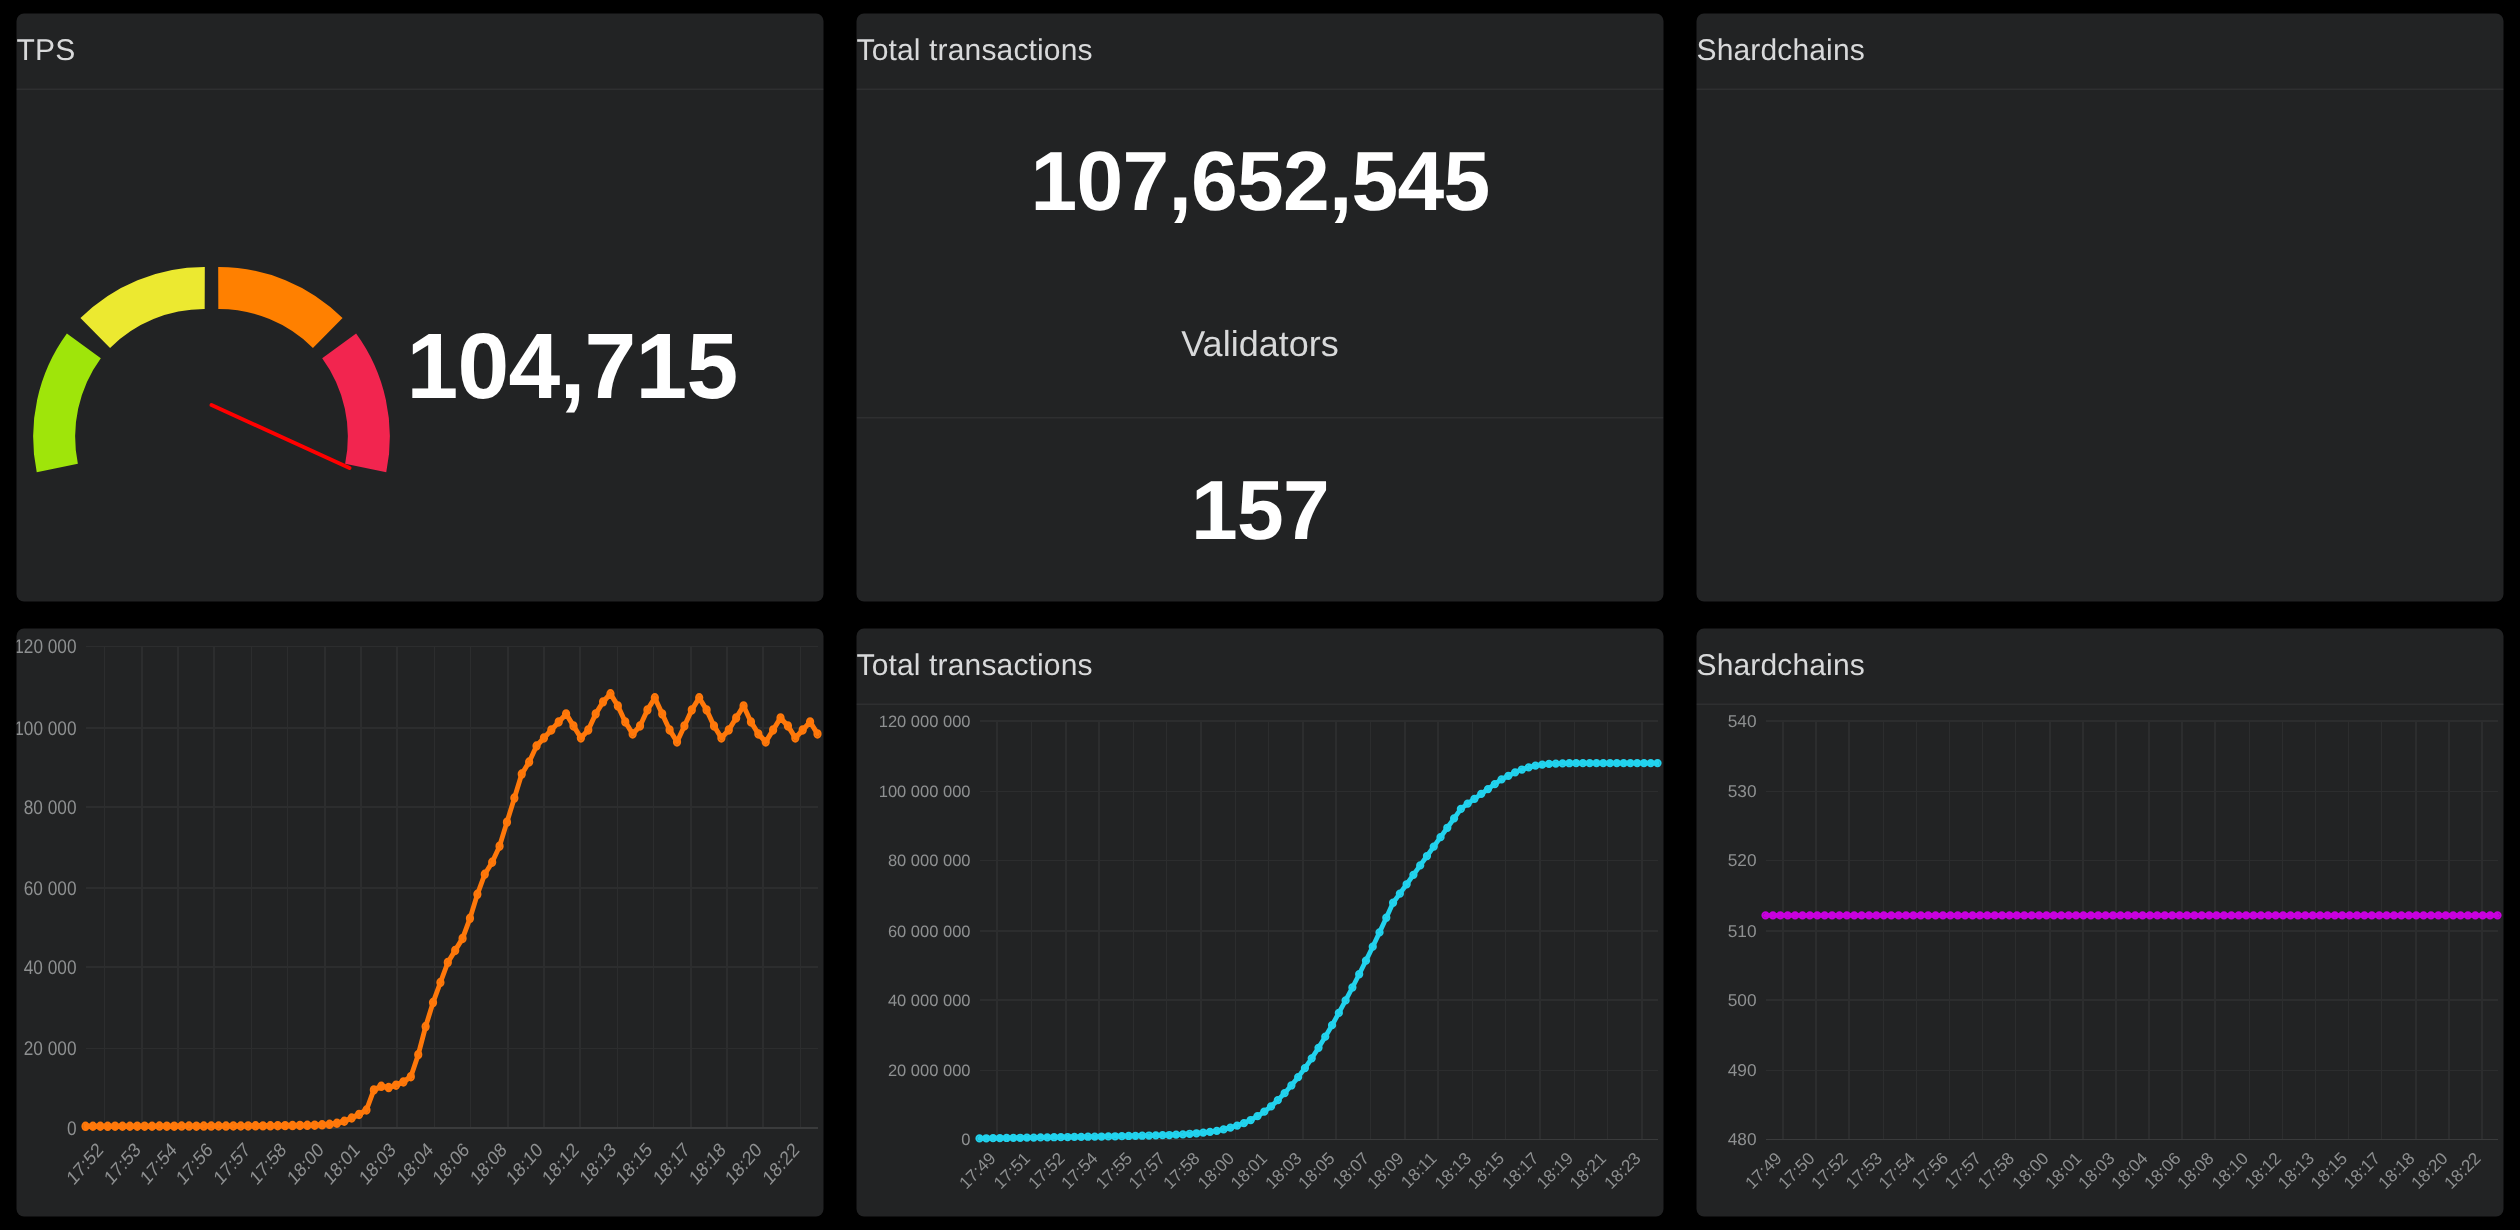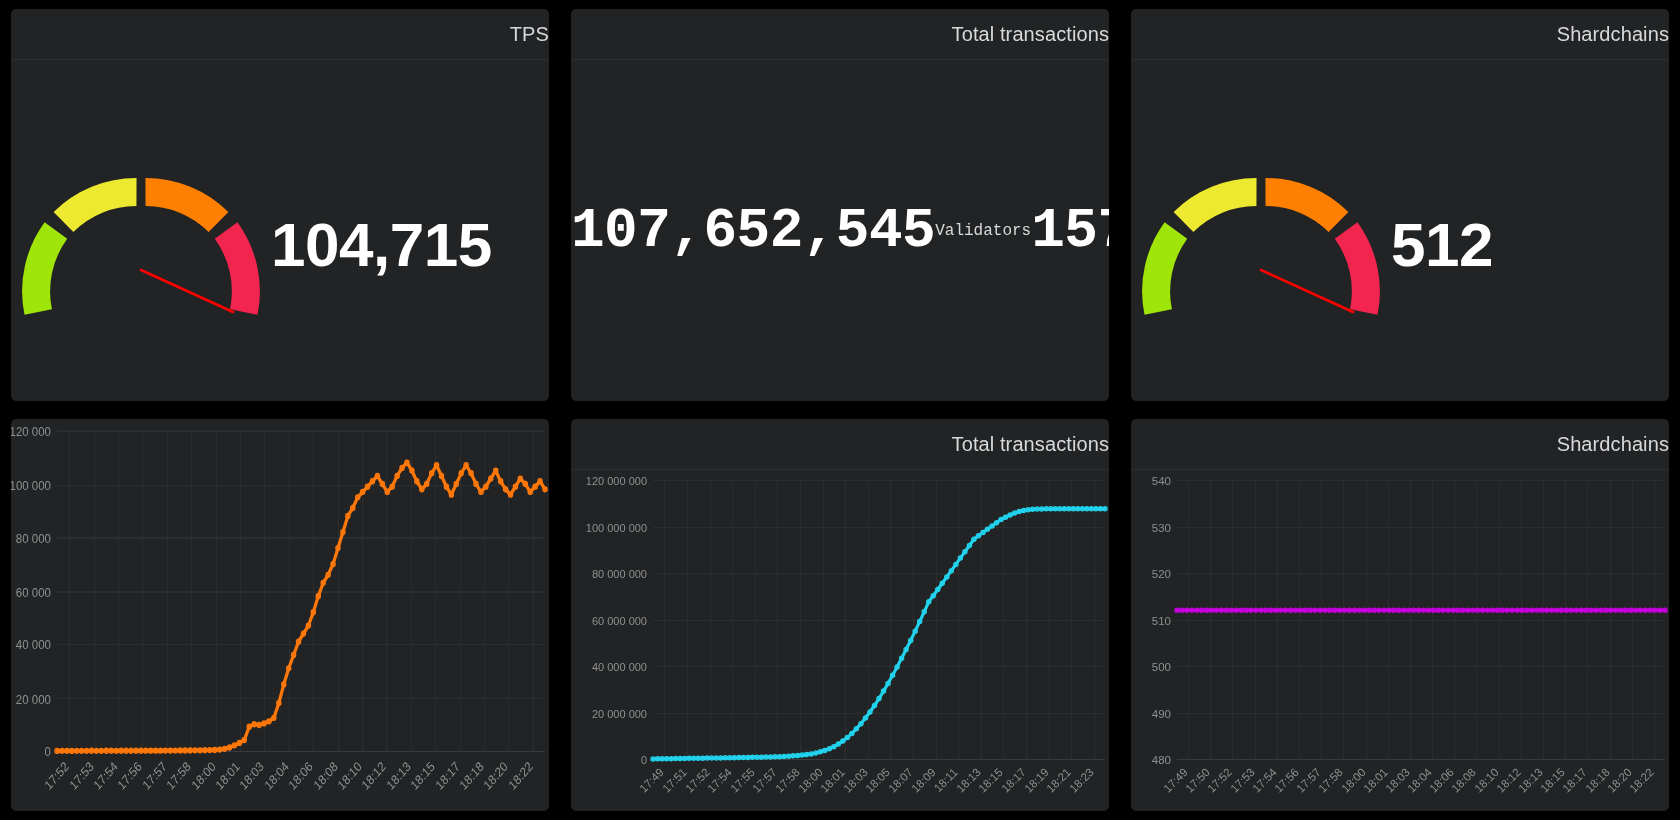--- a/index.html
+++ b/index.html
@@ -24,21 +24,21 @@
     border-radius: 5px;
     display: flex;
     flex-direction: column;
     overflow: hidden;
   }
   .panel-header {
     height: 51px;
     flex: 0 0 51px;
     display: flex;
     align-items: center;
-    justify-content: flex-end;
+    justify-content: flex-start;
     border-bottom: 1px solid #2e2f30;
   }
   .panel-title {
     color: #d8d9da;
     font-size: 20px;
     font-weight: 400;
     letter-spacing: 0.1px;
   }
   .panel-body { flex: 1 1 auto; position: relative; overflow: hidden; }
 
@@ -55,37 +55,37 @@
   .gauge-value {
     color: #ffffff;
     font-size: 62px;
     font-weight: 700;
     letter-spacing: -0.5px;
     margin-top: 10px;
     line-height: 1;
   }
 
   
-  .stat-stack { height: 100%; display: flex; flex-direction: row; font-family: Liberation Mono, monospace; }
+  .stat-stack { height: 100%; display: flex; flex-direction: column; }
   .stat-block {
     flex: 1 1 0;
     display: flex;
     align-items: center;
     justify-content: center;
   }
   .stat-big {
     color: #ffffff;
     font-size: 56px;
     font-weight: 700;
     letter-spacing: -0.5px;
     line-height: 1;
   }
   .stat-sub-label {
     color: #d8d9da;
-    font-size: 16px;
+    font-size: 24px;
     font-weight: 400;
   }
   .stat-sep { height: 1px; background: #2e2f30; width: 100%; }
   .stat-block.tall { flex: 1.28 1 0; }
 
   
   .chart-host { position: absolute; inset: 0; }
   .chart-svg { width: 100%; height: 100%; display: block; }
   .ytick { fill: #8e9091; font-size: 11.5px; font-family: "Liberation Sans", sans-serif; }
   .ytick.wide { font-size: 11px; }
@@ -142,34 +142,20 @@
           </div>
         </div>
       </div>
     </div>
   </div>
 
   <div class="cell">
     <div class="panel">
       <div class="panel-header">
         <span class="panel-title">Shardchains</span>
-      </div>
-      <div class="panel-body">
-        <div class="gauge-wrap">
-          <svg class="gauge-svg" width="260" height="175" viewBox="0 0 260 175">
-            <g fill="none" stroke-width="28" stroke-linecap="butt">
-              <path stroke="#9fe50a" d="M 27.2 160 A 103 103 0 0 1 44.9 78.6"></path>
-              <path stroke="#ece930" d="M 52.5 70.0 A 103 103 0 0 1 125.5 40.0"></path>
-              <path stroke="#ff8000" d="M 134.5 40.0 A 103 103 0 0 1 207.5 70.0"></path>
-              <path stroke="#f2254f" d="M 215.1 78.6 A 103 103 0 0 1 232.8 160"></path>
-            </g>
-            <line x1="130" y1="118" x2="222" y2="160" stroke="#ff0000" stroke-width="2.6" stroke-linecap="round"></line>
-          </svg>
-          <div class="gauge-value">512</div>
-        </div>
       </div>
     </div>
   </div>
 
   <div class="cell">
     <div class="panel">
       <div class="panel-body">
         <div class="chart-host">
             <svg class="chart-svg" viewBox="0 0 538 341" preserveAspectRatio="none">
               <line class="grid-line" x1="46" x2="534" y1="289.5" y2="289.5"></line>

